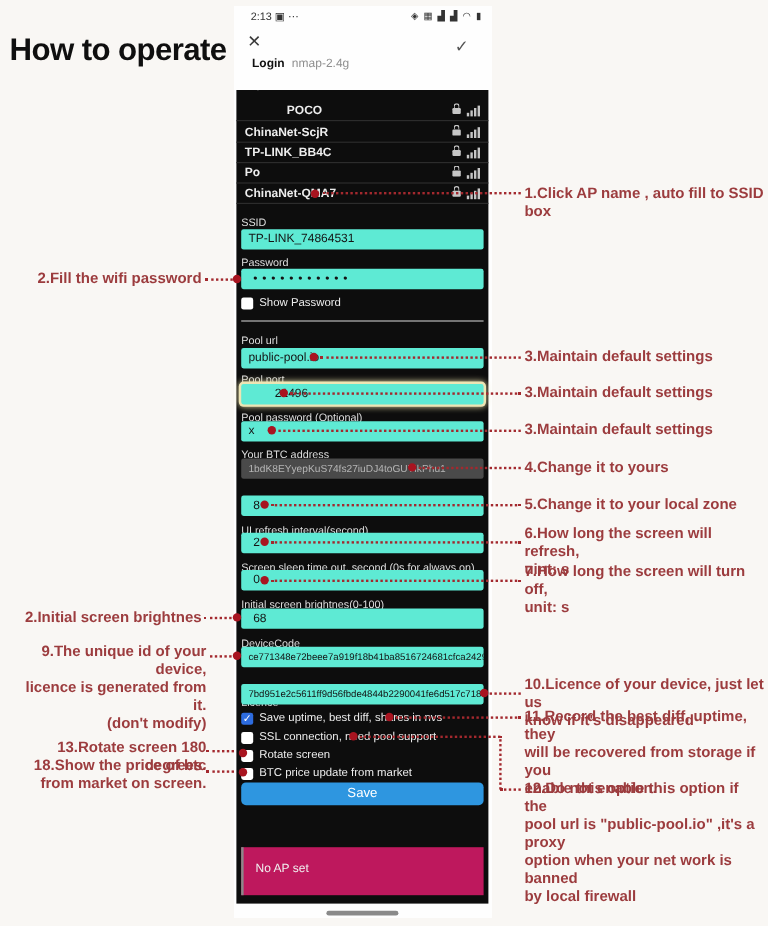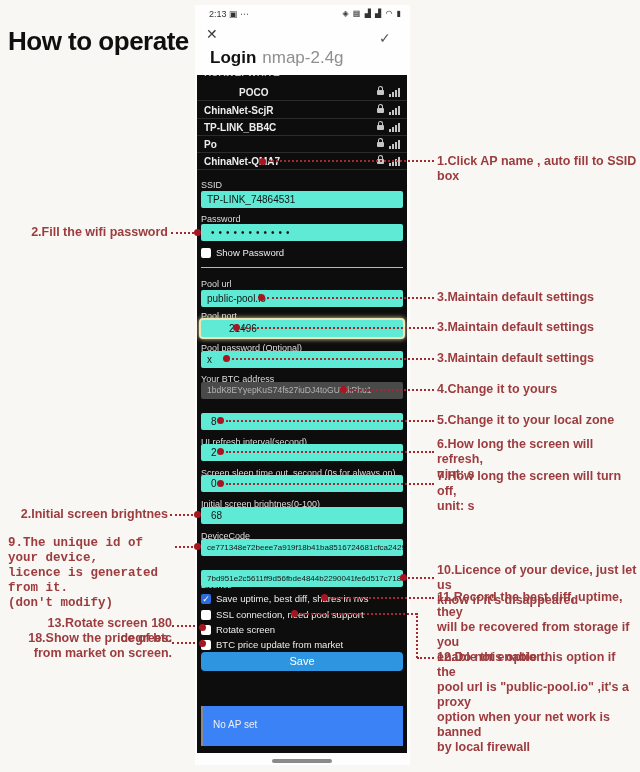--- a/index.html
+++ b/index.html
@@ -8,21 +8,21 @@
 
   
   .page-title{position:absolute;left:8px;top:26px;font-size:26px;font-weight:800;color:#0f0f0f;letter-spacing:-0.5px;}
 
   
   .phone-bg{position:absolute;left:195px;top:5px;width:215px;height:760px;background:#fefefe;}
   .statusbar-left{position:absolute;left:209px;top:9px;font-size:9px;color:#333;}
   .statusbar-right{position:absolute;left:300px;top:9px;width:102px;text-align:right;font-size:8px;color:#333;letter-spacing:1px;}
   .dlg-close{position:absolute;left:206px;top:26px;font-size:14px;color:#3a3a3a;}
   .dlg-confirm{position:absolute;left:379px;top:30px;font-size:14px;color:#555;}
-  .dlg-title{position:absolute;left:210px;top:48px;font-size:17px;color:#8f8f8f;}
+  .dlg-title{position:absolute;left:210px;top:48px;font-size:10px;color:#8f8f8f;}
   .dlg-title b{color:#111;margin-right:6px;}
 
   .panel{position:absolute;left:197px;top:75px;width:210px;height:678px;background:#0d0d0d;}
 
   
   .aprow{position:absolute;left:197px;width:210px;height:17px;border-bottom:1px solid #2c2c2c;
          color:#ededed;font-size:10px;font-weight:700;line-height:17px;padding-left:7px;box-sizing:border-box;}
   .aprow .rowicons{position:absolute;right:7px;top:0;height:17px;display:flex;align-items:center;gap:5px;}
   .lock{width:7px;height:5px;background:#c6c6c6;border-radius:1px;position:relative;display:inline-block;}
   .lock:before{content:"";position:absolute;top:-4px;left:1px;width:3px;height:3px;
@@ -45,30 +45,30 @@
   .divider{position:absolute;left:201px;width:202px;height:1px;background:#b8b8b8;}
 
   .cbrow{position:absolute;left:201px;height:11px;display:flex;align-items:center;gap:5px;}
   .cb{width:10px;height:10px;background:#fff;border-radius:2px;flex:0 0 auto;
       font-size:9px;line-height:10px;text-align:center;color:#fff;}
   .cb.checked{background:#2d6ce0;}
   .cblabel{font-size:9.5px;color:#ececec;white-space:nowrap;}
 
   .btn{position:absolute;left:201px;width:202px;height:19px;background:#2e96e0;border-radius:4px;
        color:#fff;font-size:11px;line-height:19px;text-align:center;}
-  .statusbox{position:absolute;left:201px;top:706px;width:202px;height:40px;background:#3b82f6;
+  .statusbox{position:absolute;left:201px;top:706px;width:202px;height:40px;background:#be185d;
              border-left:2px solid #8a8a8a;box-sizing:border-box;}
   .statusbox span{position:absolute;left:10px;top:13px;color:#f0f0f0;font-size:10px;}
   .navbar{position:absolute;left:272px;top:759px;width:60px;height:4px;background:#8a8a8a;border-radius:2px;}
 
   
   .ann{position:absolute;font-size:12.5px;line-height:15px;font-weight:700;color:#9c3c3e;white-space:pre-line;}
   .ann.r{left:437px;width:200px;text-align:left;}
   .ann.la{left:0;width:168px;text-align:right;}
-  .ann.lb{left:8px;width:164px;text-align:left;font-family:Liberation Mono, monospace;}
+  .ann.lb{left:8px;width:164px;text-align:right;}
   .ann.lc{left:0;width:172px;text-align:right;}
 
   .conn{position:absolute;height:0;border-top:2px dotted #a3292e;}
   .connv{position:absolute;width:0;border-left:2px dotted #a3292e;}
   .dot{position:absolute;width:7px;height:7px;border-radius:50%;background:#a81420;}
 </style>
 </head>
 <body>
 
 <div class="canvas">

